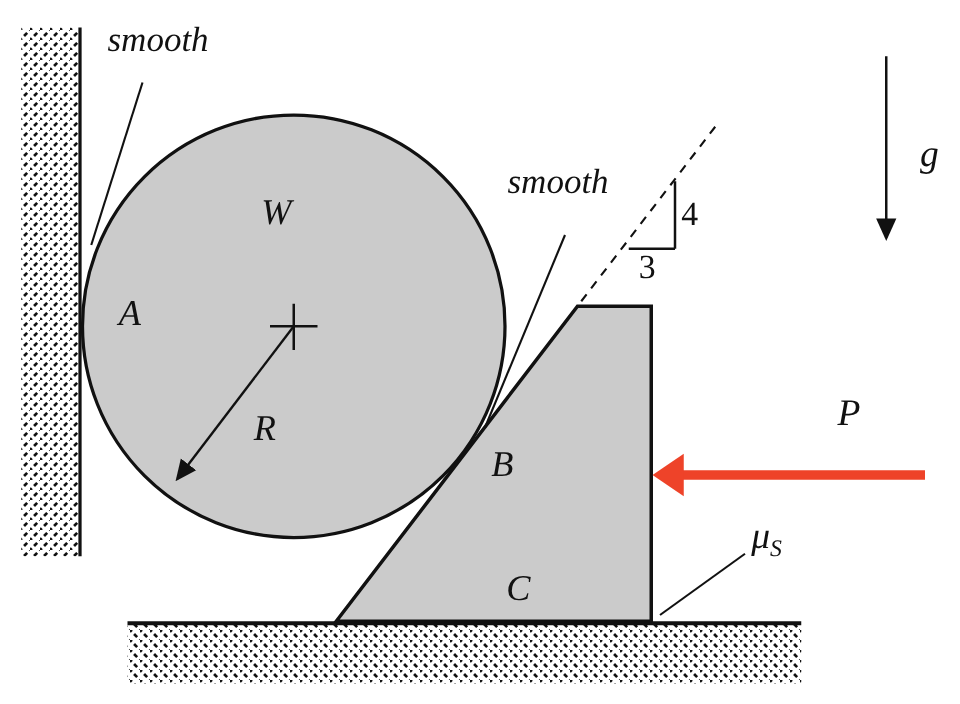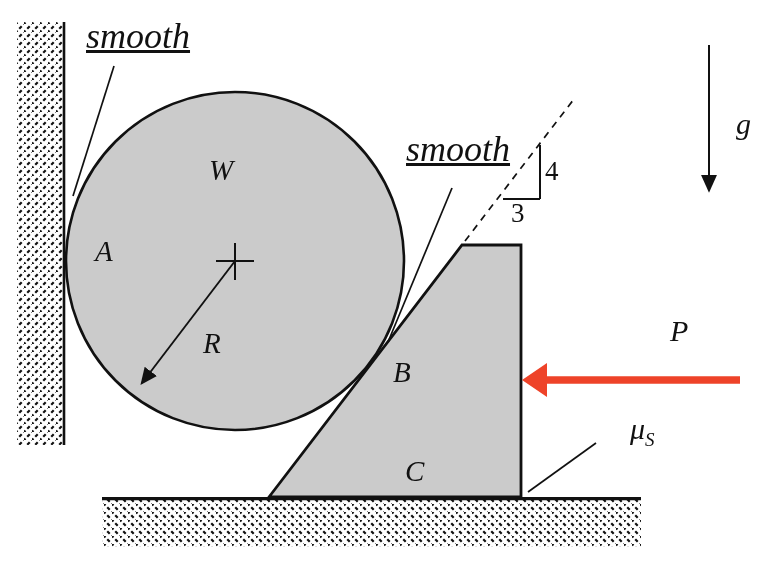--- a/index.html
+++ b/index.html
@@ -6,21 +6,21 @@
   .stage{
     position:relative;width:768px;height:563px;background:#ffffff;overflow:hidden;
     font-family:"Liberation Serif","DejaVu Serif",serif;
   }
   .stage svg{position:absolute;left:0;top:0;}
   .lbl{
     position:absolute;color:#111;font-style:italic;font-size:29px;line-height:1.05;
     white-space:nowrap;user-select:none;
   }
   .lbl.upright{font-style:normal;}
-  .lbl.small-note{font-size:36px;text-decoration:underline;}
+  .lbl.small-note{font-size:28px;}
   .lbl.big{font-size:30px;}
   .sub-s{font-size:19px;font-style:italic;vertical-align:-7px;letter-spacing:0;}
 </style>
 </head>
 <body>
 
 <div class="stage">
 
   <svg width="768" height="563" viewBox="0 0 768 563">
     <defs>
@@ -86,17 +86,17 @@
   <div class="lbl" style="left:203px;top:328px;">R</div>
 
   <div class="lbl big" style="left:670px;top:315px;">P</div>
 
   <div class="lbl big" style="left:736px;top:108px;">g</div>
 
   <div class="lbl upright" style="left:545px;top:157px;font-size:27px;">4</div>
 
   <div class="lbl upright" style="left:511px;top:199px;font-size:27px;">3</div>
 
-  <div class="lbl big" style="left:630px;top:413px;">
+  <div class="lbl big" style="left:601px;top:413px;">
     <span>μ</span><span class="sub-s">S</span>
   </div>
 
 </div>
 
 </body></html>

